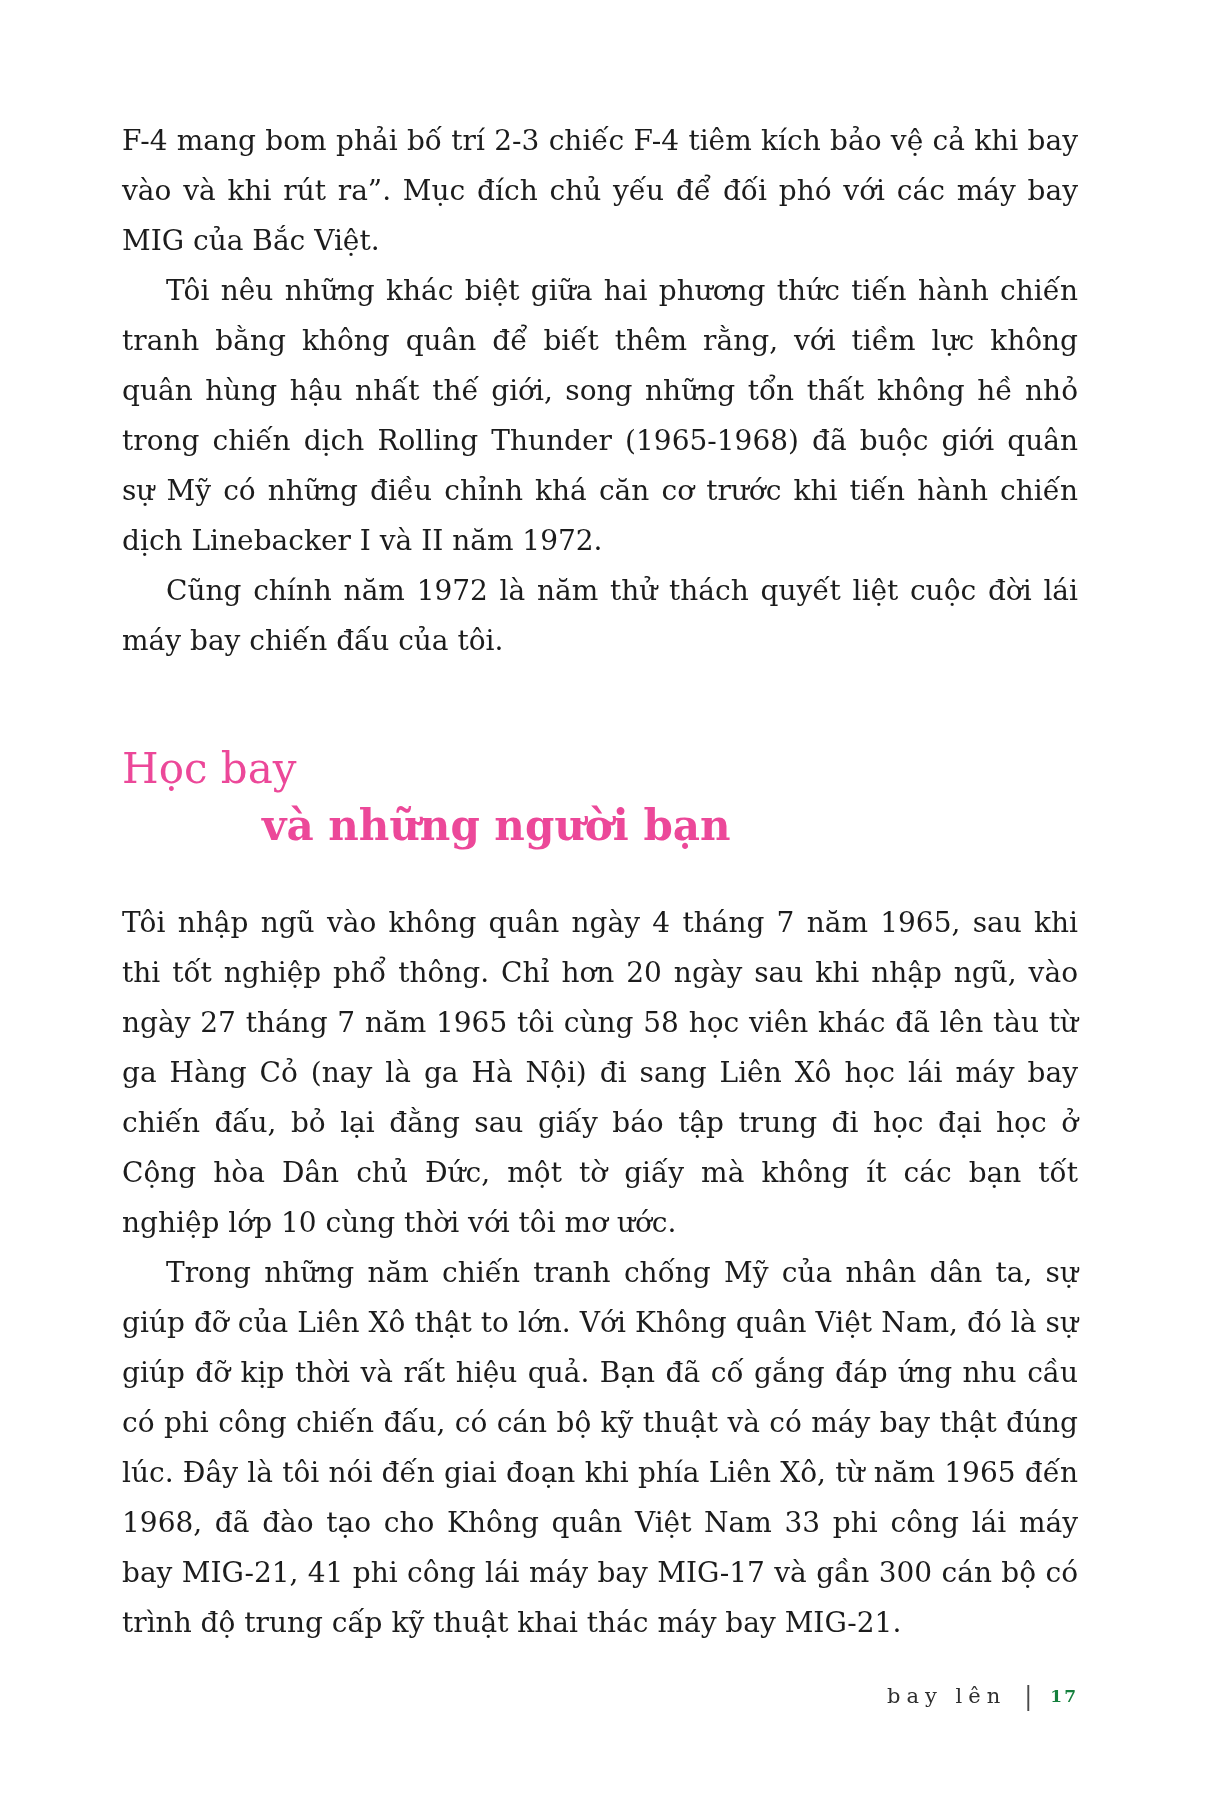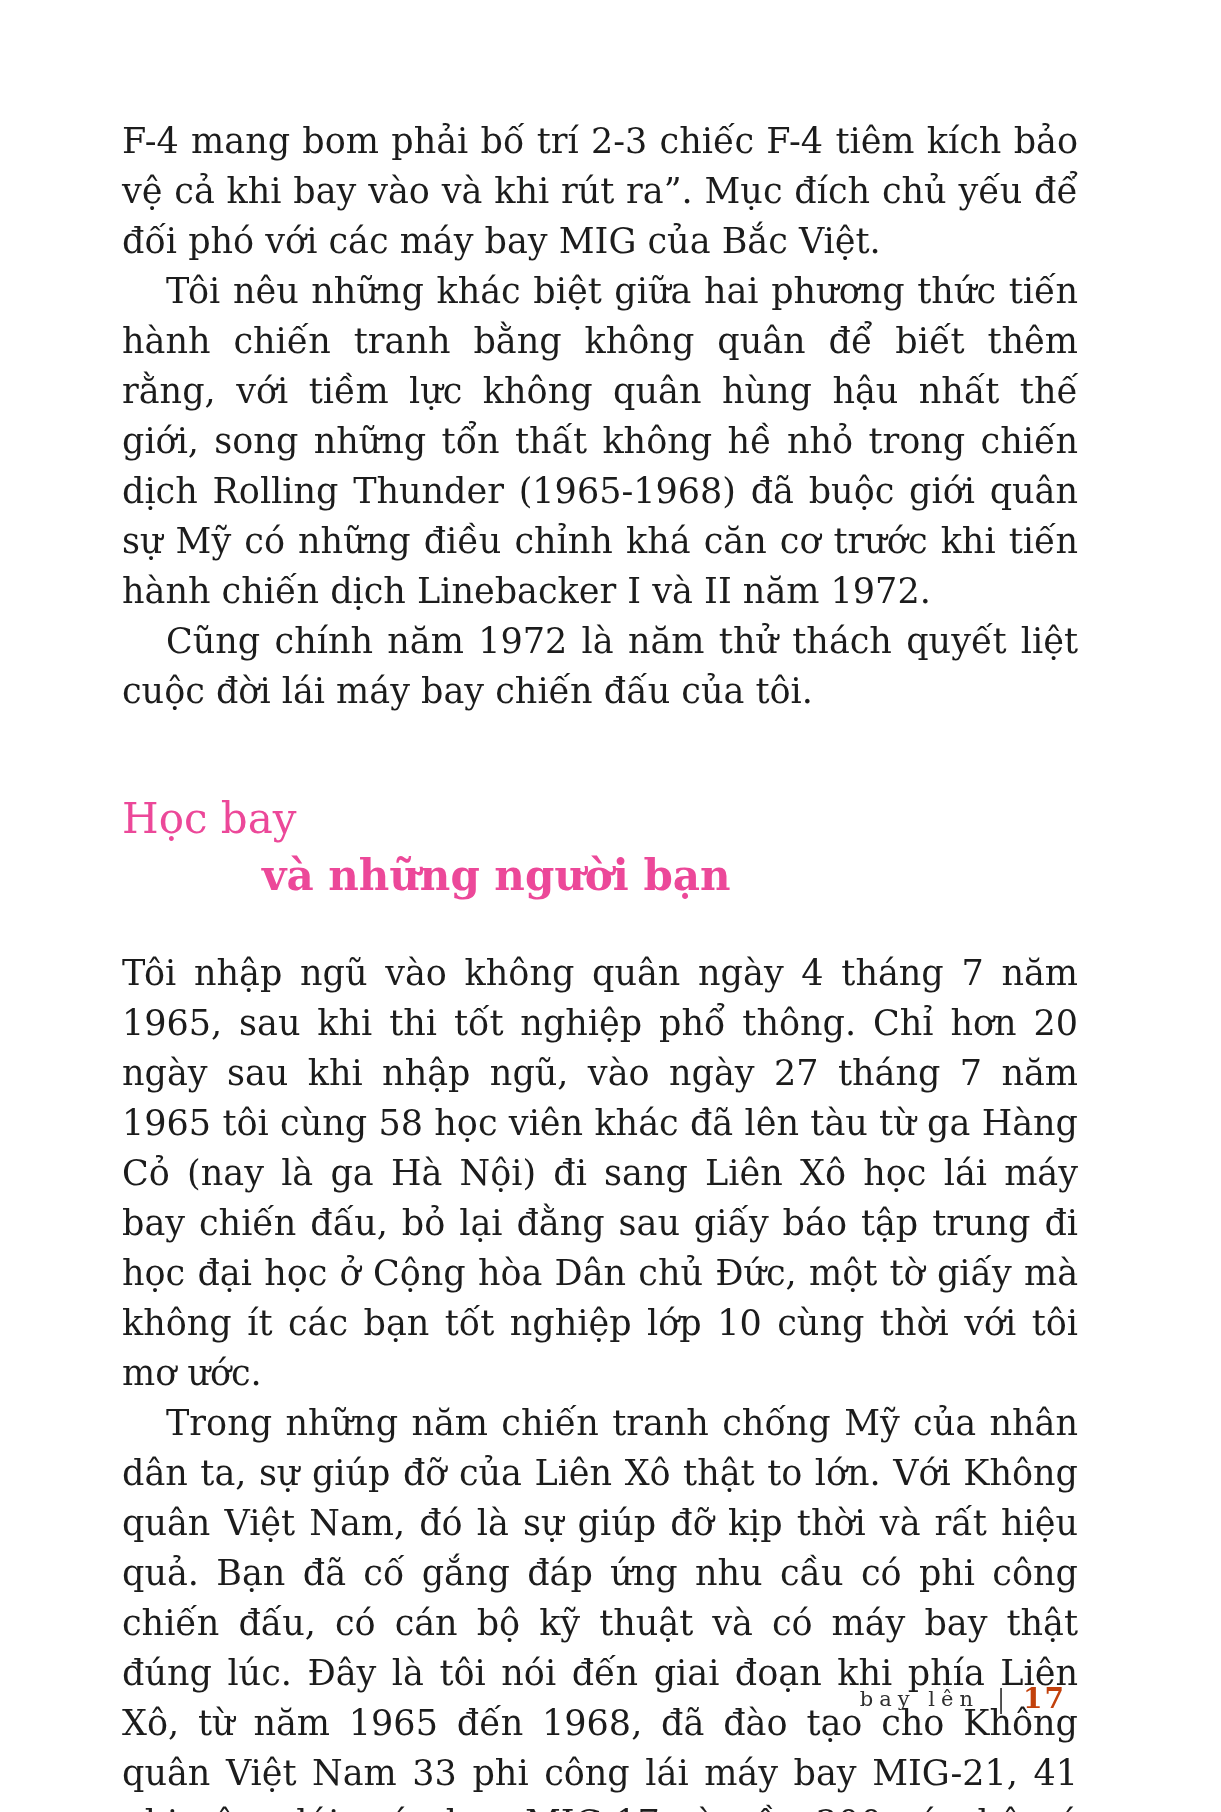--- a/index.html
+++ b/index.html
@@ -18,21 +18,21 @@
     color: #1c1c1c;
   }
   .text-block {
     position: absolute;
     left: 122px;
     top: 116px;
     width: 956px;
   }
   .para {
     margin: 0;
-    font-size: 35px;
+    font-size: 28px;
     line-height: 50px;
     text-align: justify;
     text-justify: inter-word;
     color: #1c1c1c;
   }
   .para.indent {
     text-indent: 44px;
   }
   .section-heading {
     margin: 74px 0 44px 0;
@@ -44,42 +44,42 @@
   .section-heading .h-line {
     display: block;
   }
   .section-heading .h-line2 {
     padding-left: 140px;
     font-weight: bold;
   }
   .page-footer {
     position: absolute;
     top: 1682px;
-    right: 155px;
+    right: 143px;
     display: flex;
     align-items: center;
     gap: 18px;
     font-size: 22px;
     color: #2e2e2e;
   }
   .running-title {
     letter-spacing: 6px;
     font-size: 21px;
     color: #2e2e2e;
   }
   .footer-sep {
     color: #4a4a4a;
     font-size: 24px;
     transform: scaleY(1.1);
   }
   .page-number {
     font-weight: bold;
-    font-size: 28px;
+    font-size: 17px;
     letter-spacing: 2px;
-    color: #c2410c;
+    color: #15803d;
   }
 </style>
 </head>
 <body>
 
 <div class="page">
 
   <div class="text-block">
 
     <p class="para">F-4 mang bom phải bố trí 2-3 chiếc F-4 tiêm kích bảo vệ cả khi bay vào và khi rút ra”. Mục đích chủ yếu để đối phó với các máy bay MIG của Bắc Việt.</p>

